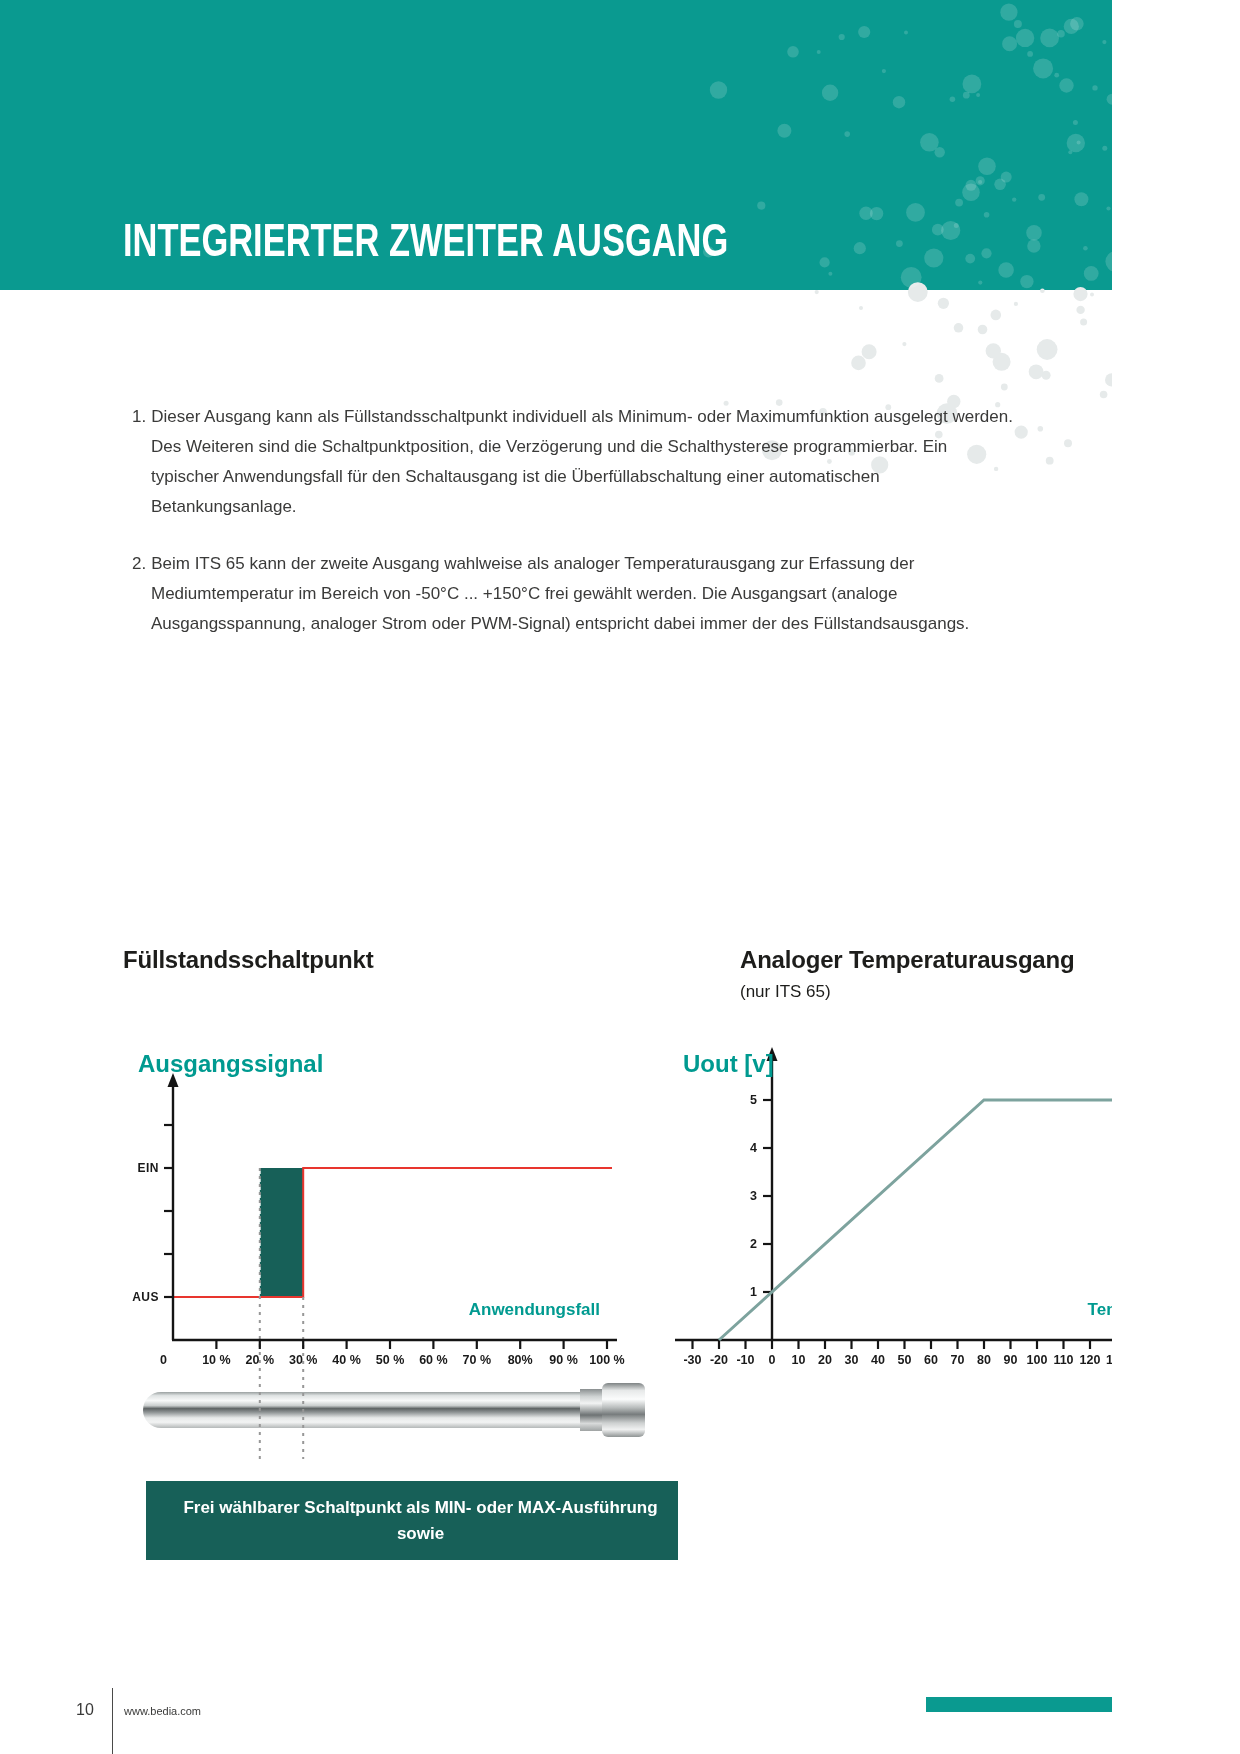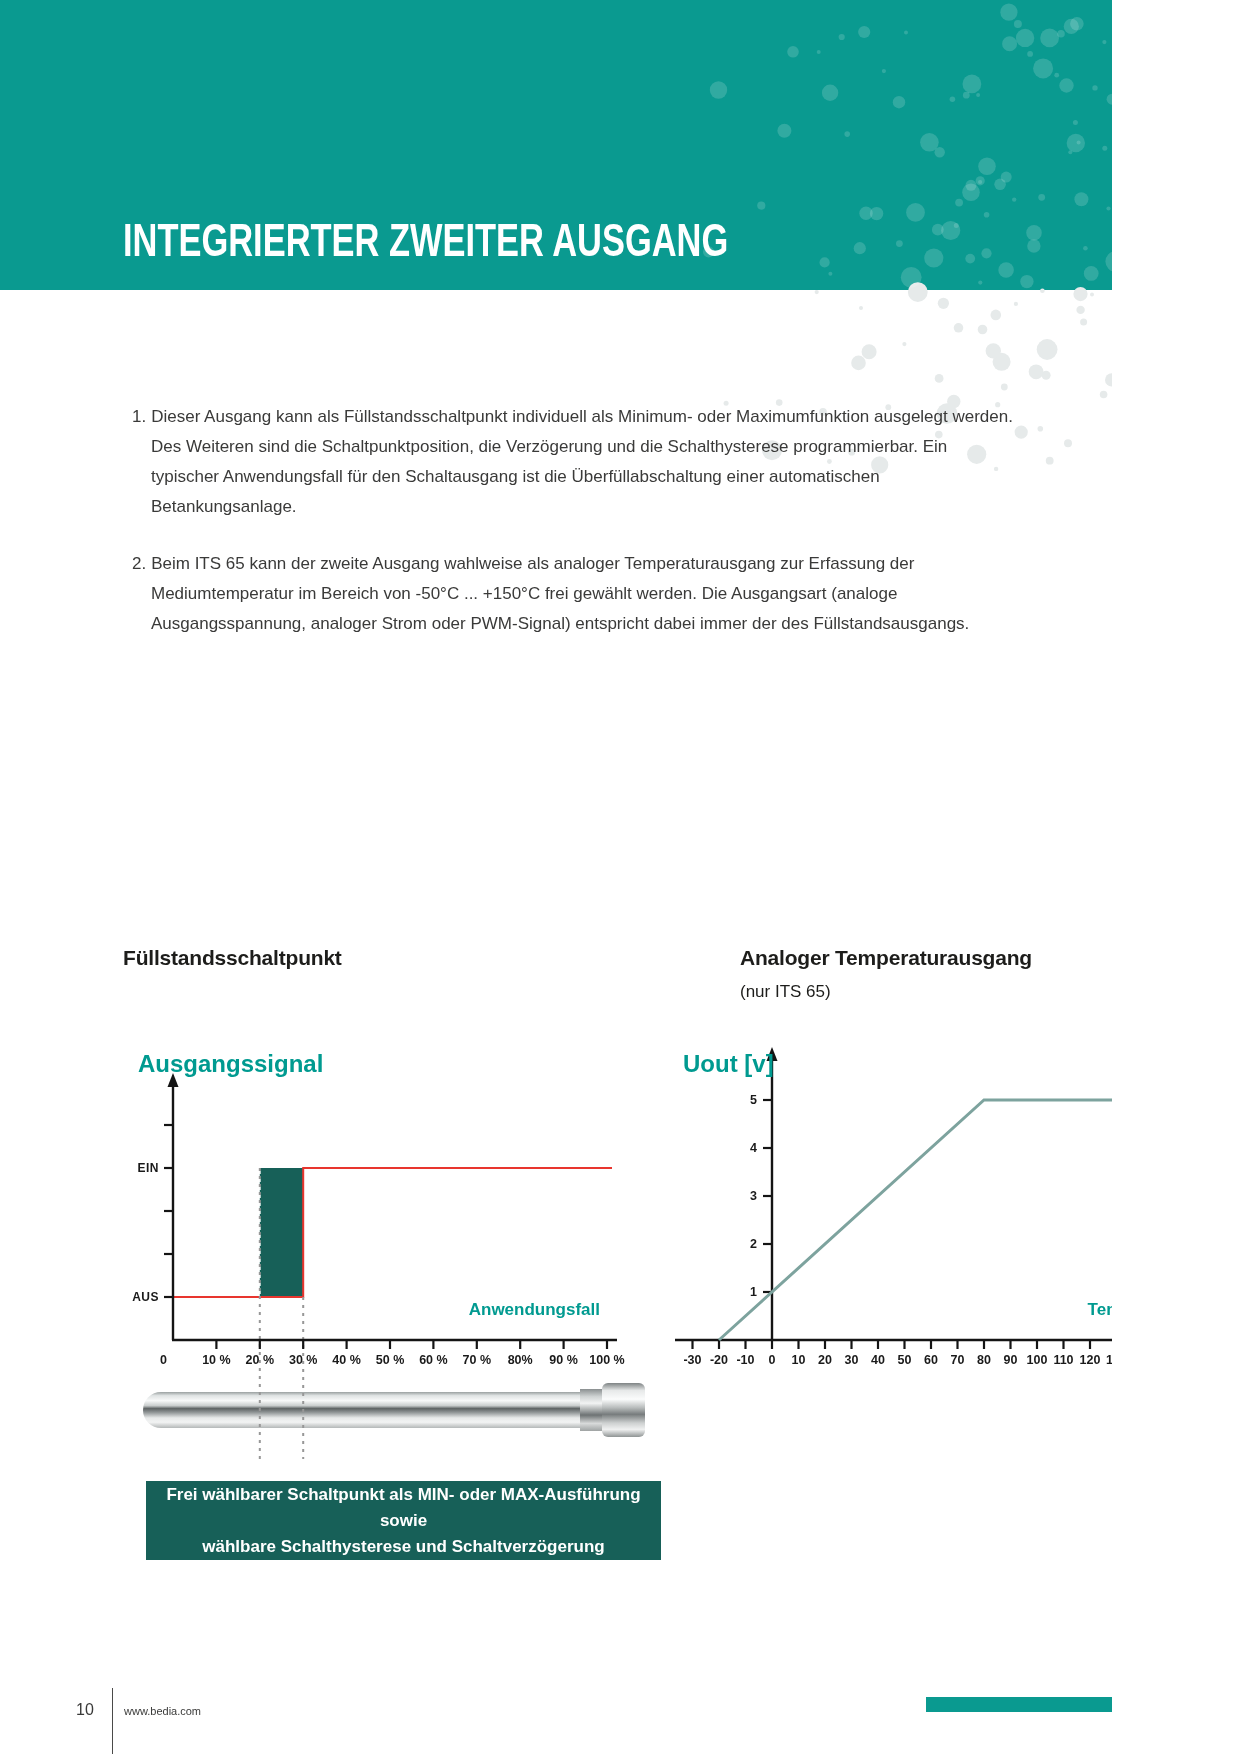--- a/index.html
+++ b/index.html
@@ -14,21 +14,21 @@
               transform:scale(0.84,1.12);transform-origin:left bottom;white-space:nowrap;}
 
   
   .body-copy{position:absolute;left:123px;top:402px;width:892px;z-index:2;
              font-size:17px;line-height:30px;color:#3a3a39;}
   .intro{margin:0 0 17px 0;}
   .para{margin:0 0 27px 9px;padding-left:19px;text-indent:-19px;}
   .para .num{padding-right:5px;}
 
   
-  .sec-heading{position:absolute;z-index:2;font-size:21px;font-weight:700;color:#1d1d1b;letter-spacing:-.2px;}
+  .sec-heading{position:absolute;z-index:2;font-size:24px;font-weight:700;color:#1d1d1b;letter-spacing:-.2px;}
   .sec-sub{position:absolute;z-index:2;font-size:17px;color:#1d1d1b;}
 
   
   .axis-title{position:absolute;z-index:3;color:#009a90;font-weight:bold;}
   .axis-title.big{font-size:24px;}
   .axis-title.small{font-size:17px;}
 
   
   .chart-svg{position:absolute;z-index:2;}
   .tl{font-family:"Liberation Sans",sans-serif;font-size:12.5px;font-weight:bold;fill:#1a1a1a;}
@@ -40,21 +40,21 @@
     background:linear-gradient(180deg,#9aa0a0 0%,#dfe3e3 10%,#f8f9f9 24%,#c9cdcd 38%,#5f6465 46%,#8d9293 56%,#e8eaea 72%,#f2f3f3 84%,#b4b8b8 100%);}
   .probe .collar{position:absolute;left:437px;top:6px;width:22px;height:42px;
     background:linear-gradient(180deg,#8a8f90 0%,#cfd3d3 18%,#f2f3f3 34%,#a9adad 50%,#6d7273 62%,#d8dada 82%,#9fa3a3 100%);}
   .probe .nut{position:absolute;left:459px;top:0;width:43px;height:54px;border-radius:6px;
     background:linear-gradient(180deg,#7e8384 0%,#e7e9e9 14%,#fbfcfc 30%,#b7bbbb 46%,#777c7d 58%,#cdd0d0 74%,#f0f1f1 86%,#8f9494 100%);}
 
   
   .caption-box{position:absolute;top:1481px;height:79px;background:#176058;z-index:2;
                display:flex;flex-direction:column;align-items:center;justify-content:center;
                color:#fff;font-size:17px;font-weight:bold;line-height:26px;text-align:center;}
-  .caption-box.left{left:146px;width:515px;}
+  .caption-box.left{left:146px;width:515px;padding-left:17px;}
   .caption-box.right{left:686px;width:480px;}
 
   
   .page-num{position:absolute;left:76px;top:1701px;font-size:16px;color:#3a3a39;z-index:2;}
   .footer-divider{position:absolute;left:112px;top:1688px;width:1px;height:66px;background:#4a4a49;z-index:2;}
   .site-url{position:absolute;left:124px;top:1705px;font-size:11px;color:#3a3a39;z-index:2;}
   .footer-bar{position:absolute;left:926px;top:1697px;width:314px;height:15px;background:#0a9a90;z-index:2;}
 </style>
 </head>
 <body>
@@ -357,21 +357,20 @@
       <text x="461.5" y="331" text-anchor="middle" class="tl">130</text>
       <line x1="488" y1="307" x2="488" y2="316" stroke="#141414" stroke-width="2.2"></line>
       <text x="488" y="331" text-anchor="middle" class="tl">140</text>
       <line x1="514.5" y1="307" x2="514.5" y2="316" stroke="#141414" stroke-width="2.2"></line>
       <text x="514.5" y="331" text-anchor="middle" class="tl">150</text>
       <polyline points="64.0,307.0 329.0,67.0 514.5,67.0" fill="none" stroke="#7da39e" stroke-width="3"></polyline>
     </svg>
 
   <div class="caption-box left">
     <span>Frei wählbarer Schaltpunkt als MIN- oder MAX-Ausführung sowie</span>
-    <span>wählbare Schalthysterese und Schaltverzögerung</span>
   </div>
 
   <div class="page-num">10</div>
   <div class="footer-divider"></div>
   <div class="site-url">www.bedia.com</div>
   <div class="footer-bar"></div>
 
 </div>
 
 </body></html>

